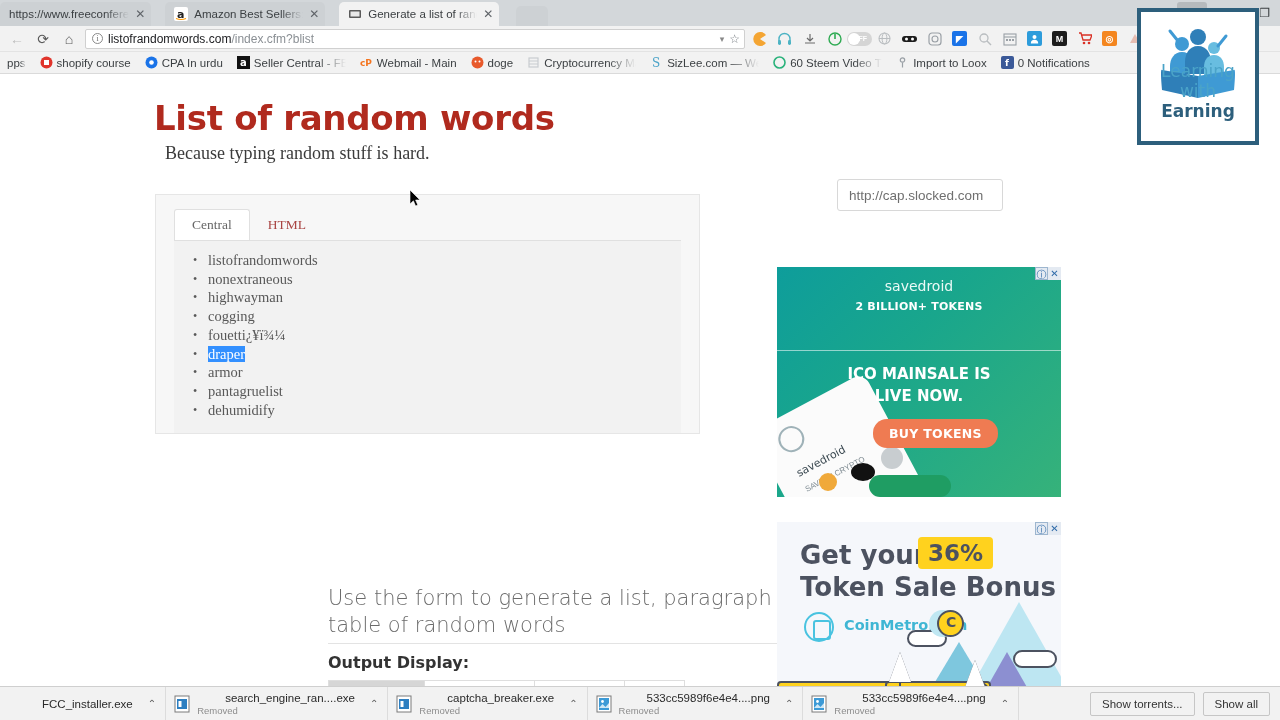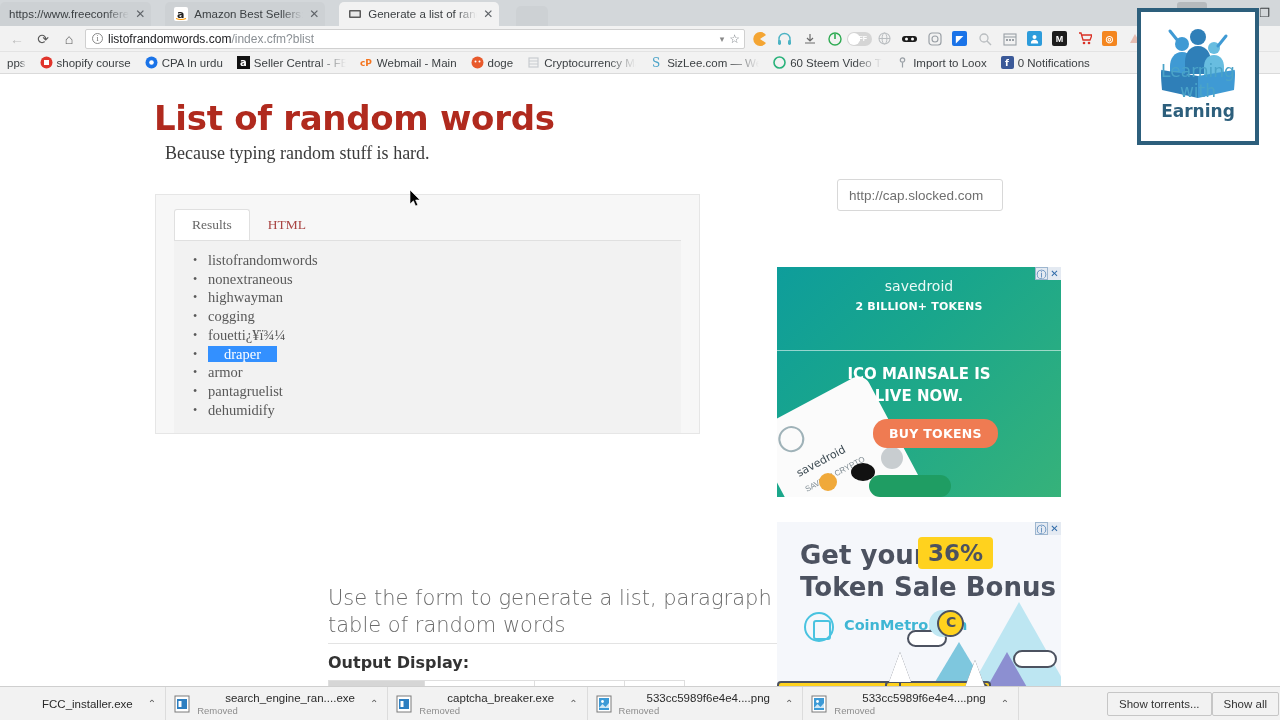--- a/index.html
+++ b/index.html
@@ -148,21 +148,21 @@
   }
   ul.wordlist { list-style: none; margin: 0; padding: 0 0 0 34px; }
   ul.wordlist li {
     font-family: "Liberation Serif", serif; font-size: 14.5px;
     color: #585858; line-height: 18.7px; position: relative;
   }
   ul.wordlist li::before {
     content: "\2022"; position: absolute; left: -15px; color: #585858; font-size: 12px;
   }
   ul.wordlist li.selected > span {
-    background: #3390ff; color: #fff; padding: 0 16px;
+    background: #3390ff; color: #fff; padding: 0 0;
   }
 
   .form-head {
     position: absolute; left: 172px; top: 390px; width: 520px;
     font-size: 21px; color: #6b6b6b; line-height: 27px;
     font-family: "DejaVu Sans", sans-serif; font-weight: 300;
   }
   .hr-1 { position: absolute; left: 172px; top: 448px; width: 518px; height: 1px; background:#e3e3e3; }
   .lbl-output {
     position: absolute; left: 172px; top: 458px; font-size: 16px; font-weight: bold;
@@ -284,21 +284,21 @@
   }
   .dlitem {
     display: flex; align-items: center; gap: 7px; height: 34px;
     padding: 0 9px 0 8px; border-right: 1px solid #dcdcdc; position: relative;
   }
   .dl-fileicon { width: 16px; height: 18px; flex: 0 0 16px; }
   .dl-txt { display: flex; flex-direction: column; justify-content:center; }
   .dl-name { font-size: 11.5px; color: #2a2a2a; white-space: nowrap; padding-left: 28px; }
   .dl-sub { font-size: 9.5px; color: #8d8d8d; margin-top: 1px; }
   .dl-caret { font-size: 10px; color: #5a5a5a; margin-left: 8px; }
-  .dl-right { margin-left: auto; display: flex; gap: 0; padding-right: 1px; }
+  .dl-right { margin-left: auto; display: flex; gap: 8px; padding-right: 10px; }
   .dl-btn {
     padding: 5px 11px; font-size: 11.5px; color: #333;
     background: #f2f2f2; border: 1px solid #c6c6c6; border-radius: 2px;
   }
 </style>
 </head>
 <body>
 
 <div class="browser-window">
 
@@ -550,21 +550,21 @@
 
   <div class="page">
 
     <h1 class="site-title">List of random words</h1>
     <div class="site-sub">Because typing random stuff is hard.</div>
 
     <div class="capbox">http://cap.slocked.com</div>
 
     <div class="results-panel">
       <div class="tabs-row">
-        <div class="rtab active">Results</div>
+        <div class="rtab active">Central</div>
         <div class="rtab">HTML</div>
       </div>
       <div class="results-body">
         <ul class="wordlist">
           <li><span>listofrandomwords</span></li>
           <li><span>nonextraneous</span></li>
           <li><span>highwayman</span></li>
           <li><span>cogging</span></li>
           <li><span>fouetti¿¥ï¾¼</span></li>
           <li class="selected"><span>draper</span></li>

